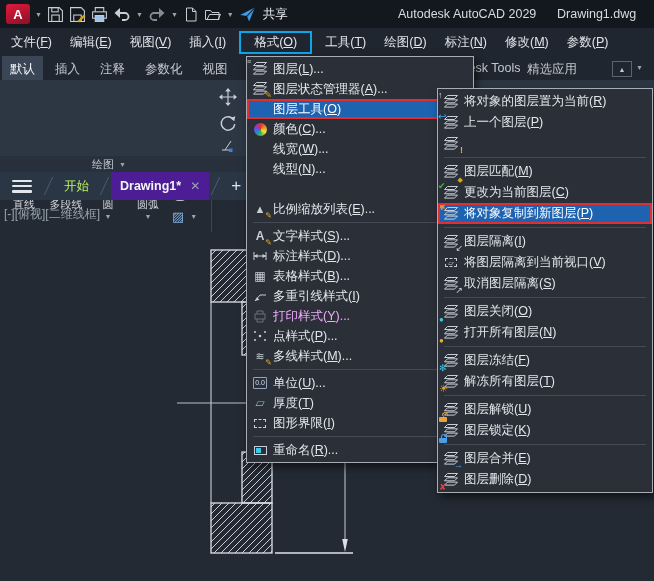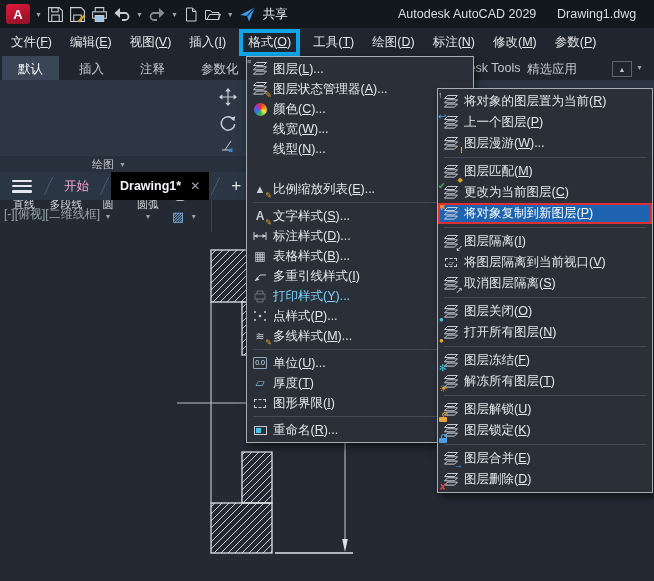--- a/index.html
+++ b/index.html
@@ -15,26 +15,26 @@
       color:#fff;font-weight:bold;font-size:13px;display:flex;align-items:center;justify-content:center}
 .caret{color:#9aa2ac;font-size:7px;line-height:1}
 .share-label{font-size:12.5px;color:#e8ebef;margin-left:2px}
 .apptitle{position:absolute;left:398px;top:0;height:28px;line-height:28px;font-size:12.5px;color:#d8dce2;white-space:nowrap}
 .doctitle{position:absolute;left:557px;top:0;height:28px;line-height:28px;font-size:12.5px;color:#d8dce2;white-space:nowrap}
 
 
 .menubar{position:absolute;left:0;top:28px;width:654px;height:28px;background:#20262f;display:flex;
          align-items:center;font-size:12.5px;color:#e2e5ea;padding-left:6px;gap:8px}
 .mb-item{padding:3px 5px;white-space:nowrap}
-.mb-item.redframe{border:4px solid #0ea5e9;padding:1px 5px}
+.mb-item.redframe{border:2px solid #0ea5e9;padding:1px 13px}
 
 
 .rtabs{position:absolute;left:0;top:56px;width:654px;height:24px;background:#20262f;display:flex;
        align-items:stretch;font-size:12.5px;color:#c3c9d1;padding-left:2px;gap:4px}
-.rtab{padding:5px 16px 0;white-space:nowrap}
+.rtab{padding:5px 8px 0;white-space:nowrap}
 .rtab.active{background:#3a4655;color:#f4f6f8}
 .rtab-abs{position:absolute;top:56px;height:24px;padding-top:5px;font-size:12.5px;color:#c3c9d1;white-space:nowrap}
 .ribmin{position:absolute;left:612px;top:61px;width:18px;height:14px;border:1px solid #5a6370;
         color:#c3c9d1;font-size:7px;display:flex;align-items:center;justify-content:center}
 .ribmin-caret{position:absolute;left:636px;top:64px;color:#9aa2ac;font-size:7px}
 .ribbon{position:absolute;left:0;top:80px;width:654px;height:76px;background:#2d3744}
 .panel-footer{position:absolute;left:0;top:156px;width:654px;height:16px;background:#28303c;
               font-size:11px;color:#c3c9d1;display:flex;align-items:center}
 .panel-footer .pf-label{margin-left:92px}
 .panel-footer .caret{margin-left:5px}
@@ -49,38 +49,38 @@
 .sc-hatch{font-size:13px;color:#7fb0e0;line-height:1}
 .vsep{position:absolute;left:211px;top:84px;width:1px;height:68px;background:#3c4550}
 .partial{position:absolute}
 
 
 .filetabs{position:absolute;left:0;top:172px;width:654px;height:28px;background:#2a3644;display:flex;
           align-items:center;font-size:12.5px}
 .hamb{width:20px;height:13px;margin:0 10px 0 12px;display:flex;flex-direction:column;justify-content:space-between}
 .hamb i{height:2.5px;background:#e4e8ec;border-radius:1px}
 .slash{width:1px;height:18px;background:#4a5d72;transform:skewX(-25deg);margin:0 6px}
-.ftab{padding:0 9px;color:#f9a8d4;white-space:nowrap}
-.ftab.active{height:28px;display:flex;align-items:center;background:#000000;color:#f2f5f8;font-weight:bold}
+.ftab{padding:0 9px;color:#bef264;white-space:nowrap}
+.ftab.active{height:28px;display:flex;align-items:center;background:#4c1d95;color:#f2f5f8;font-weight:bold}
 .close-x{margin-left:9px;color:#9aa6b4;font-weight:normal;font-size:12px}
 .plus{font-size:17px;color:#dfe3e8;padding:0 9px}
 
 
 .vplabel{position:absolute;left:4px;top:206px;font-size:12px;color:#98a2ac}
 .drawing{position:absolute;left:0;top:200px}
 
 
 .menu{position:absolute;background:#2b2f38;border:1px solid #a8adb4;box-shadow:3px 4px 8px rgba(0,0,0,.55);
       padding:2px 0;box-sizing:border-box}
 #format-menu{left:246px;top:56px;width:228px;z-index:20}
 #layer-submenu{left:437px;top:88px;width:216px;z-index:21}
 .mitem{position:relative;height:20px;display:flex;align-items:center;font-size:12.5px;color:#e3e6ea;white-space:nowrap}
 #layer-submenu .mitem{height:21px}
 .mitem.hl{background:#1e63b0;color:#fff}
-.mitem.dis{color:#7dd3fc}
+.mitem.dis{color:#f0abfc}
 .mitem .lab{flex:1}
 .mitem .subarrow{padding-right:7px;font-size:8px;color:#e3e6ea}
 .msep{height:1px;background:#454b55;margin:3px 6px}
 .redbox{position:absolute;left:0;top:0;right:0;bottom:0;border:2px solid #e02e35;pointer-events:none}
 
 
 .ic{width:26px;flex:0 0 26px;height:16px;position:relative;display:flex;align-items:center;justify-content:center}
 .ic .maing{line-height:1;font-weight:normal}
 .ov{position:absolute;line-height:1}
 .ov.tl{left:0;top:-3px}.ov.br{right:1px;bottom:-3px}.ov.bl{left:1px;bottom:-4px}
@@ -361,20 +361,26 @@
             <g fill="none" stroke="#c9ced6">
               <path d="M4.5 1.5 L14.5 1.5 L11.5 4.5 L1.5 4.5 Z"></path>
               <path d="M4.5 5.8 L14.5 5.8 L11.5 8.8 L1.5 8.8 Z"></path>
               <path d="M4.5 10.1 L14.5 10.1 L11.5 13.1 L1.5 13.1 Z"></path>
             </g>
           </svg>
           <span class="ov br" style="color: rgb(217, 165, 32); font-size: 9px;">✎</span>
         </span>
         <span class="lab">图层状态管理器(<u>A</u>)...</span>
       </div>
+      <div class="mitem hl">
+        <span class="ic"></span>
+        <span class="lab">图层工具(<u>O</u>)</span>
+        <span class="subarrow">▶</span>
+        <div class="redbox"></div>
+      </div>
       <div class="mitem">
         <span class="ic">
           <span class="ic-wheel"></span>
         </span>
         <span class="lab">颜色(<u>C</u>)...</span>
       </div>
       <div class="mitem">
         <span class="ic"></span>
         <span class="lab">线宽(<u>W</u>)...</span>
       </div>
@@ -515,21 +521,20 @@
         <span class="ic">
           <svg width="16" height="16" viewBox="0 0 16 16">
             <g fill="none" stroke="#c9ced6">
               <path d="M4.5 1.5 L14.5 1.5 L11.5 4.5 L1.5 4.5 Z"></path>
               <path d="M4.5 5.8 L14.5 5.8 L11.5 8.8 L1.5 8.8 Z"></path>
               <path d="M4.5 10.1 L14.5 10.1 L11.5 13.1 L1.5 13.1 Z"></path>
             </g>
           </svg>
           <span class="ov br" style="color: rgb(232, 163, 61); font-size: 9px; font-weight: bold;">!</span>
         </span>
-        <span class="lab">图层漫游(<u>W</u>)...</span>
       </div>
       <div class="msep"></div>
       <div class="mitem">
         <span class="ic">
           <svg width="16" height="16" viewBox="0 0 16 16">
             <g fill="none" stroke="#c9ced6">
               <path d="M4.5 1.5 L14.5 1.5 L11.5 4.5 L1.5 4.5 Z"></path>
               <path d="M4.5 5.8 L14.5 5.8 L11.5 8.8 L1.5 8.8 Z"></path>
               <path d="M4.5 10.1 L14.5 10.1 L11.5 13.1 L1.5 13.1 Z"></path>
             </g>

